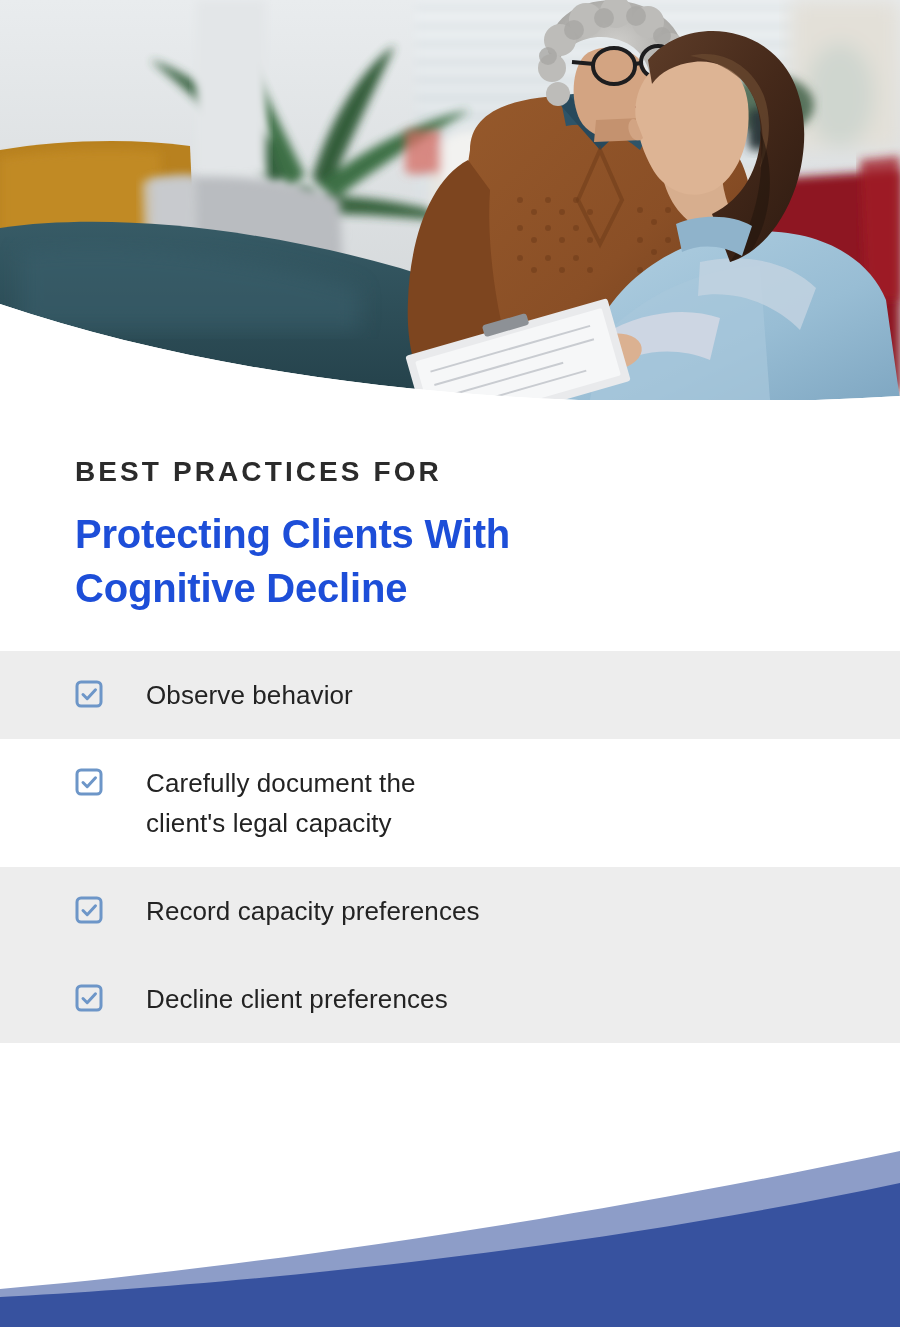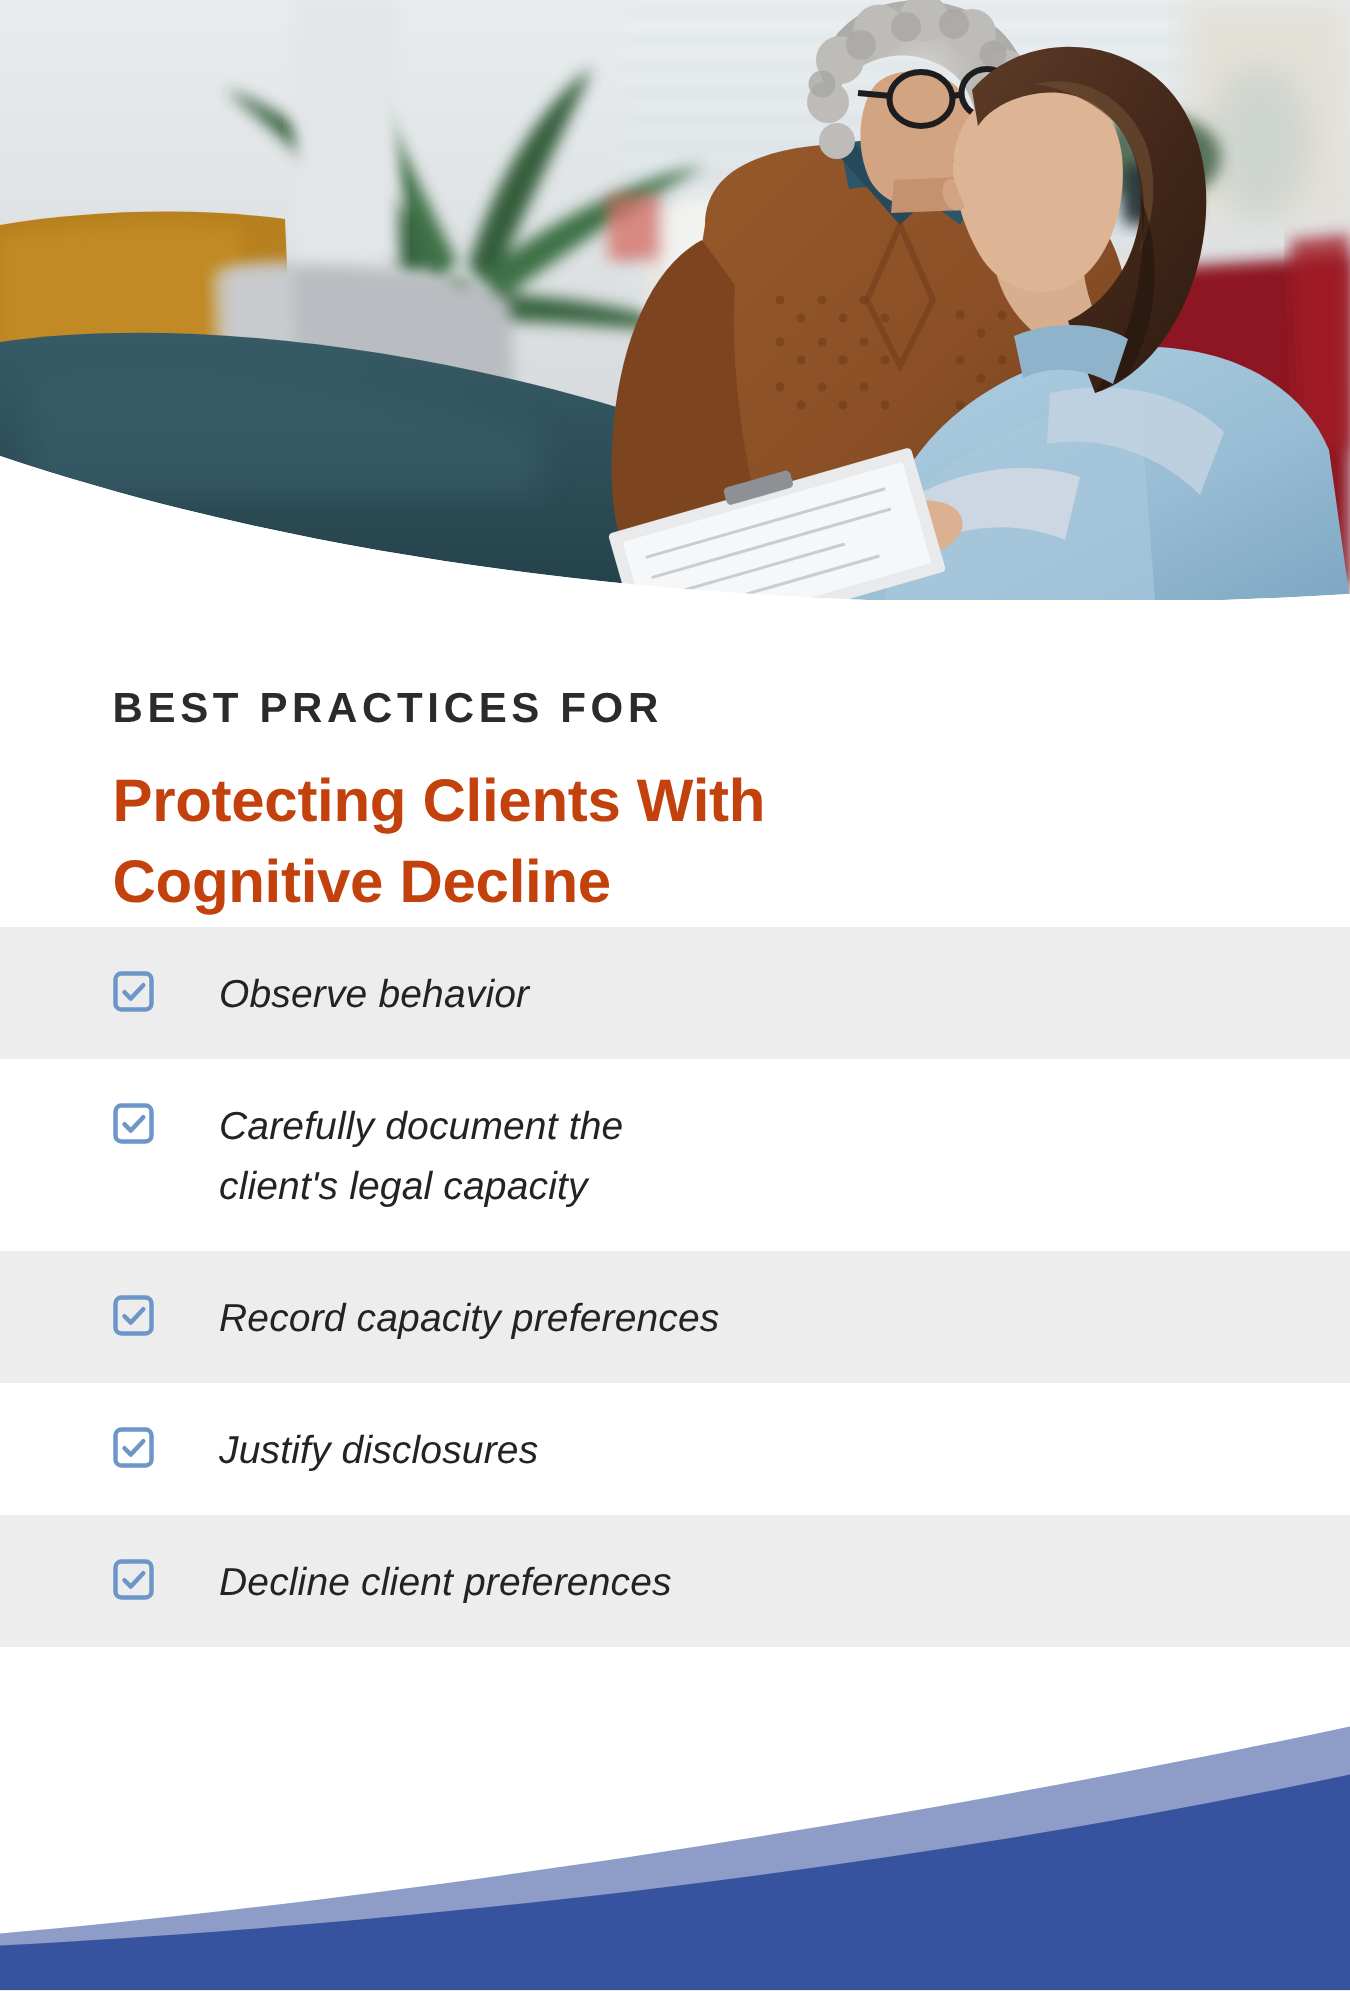--- a/index.html
+++ b/index.html
@@ -64,34 +64,33 @@
     font-weight: 600;
     letter-spacing: 3.1px;
     color: #2b2b2b;
     text-transform: uppercase;
     margin: 0 0 18px 0;
     line-height: 1.2;
   }
   .headline {
     font-size: 40px;
     font-weight: 700;
-    color: #c2410c;
+    color: #1d4ed8;
     line-height: 1.35;
     margin: 0;
     letter-spacing: -0.2px;
     max-width: 560px;
   }
 
   
   .checklist {
     position: absolute;
     left: 0;
-    top: 618px;
-    width: 900px;
-    font-style: italic;
+    top: 651px;
+    width: 900px;
   }
   .check-row {
     display: flex;
     align-items: flex-start;
     width: 900px;
     box-sizing: border-box;
     padding: 24px 60px 24px 75px;
     background: #ffffff;
   }
   .check-row.shaded {
@@ -402,29 +401,20 @@
     <div class="check-row shaded">
       <span class="cbox">
         <svg viewBox="0 0 28 28">
           <rect x="2" y="2" width="24" height="24" rx="4" ry="4" fill="none" stroke="#6d96c8" stroke-width="3"></rect>
           <path d="M8 14.5 L12.2 18.7 L20.5 9.8" fill="none" stroke="#6d96c8" stroke-width="3" stroke-linecap="round" stroke-linejoin="round"></path>
         </svg>
       </span>
       <span class="check-label">Record capacity preferences</span>
     </div>
 
-    <div class="check-row">
-      <span class="cbox">
-        <svg viewBox="0 0 28 28">
-          <rect x="2" y="2" width="24" height="24" rx="4" ry="4" fill="none" stroke="#6d96c8" stroke-width="3"></rect>
-          <path d="M8 14.5 L12.2 18.7 L20.5 9.8" fill="none" stroke="#6d96c8" stroke-width="3" stroke-linecap="round" stroke-linejoin="round"></path>
-        </svg>
-      </span>
-      <span class="check-label">Justify disclosures</span>
-    </div>
 
     <div class="check-row shaded">
       <span class="cbox">
         <svg viewBox="0 0 28 28">
           <rect x="2" y="2" width="24" height="24" rx="4" ry="4" fill="none" stroke="#6d96c8" stroke-width="3"></rect>
           <path d="M8 14.5 L12.2 18.7 L20.5 9.8" fill="none" stroke="#6d96c8" stroke-width="3" stroke-linecap="round" stroke-linejoin="round"></path>
         </svg>
       </span>
       <span class="check-label">Decline client preferences</span>
     </div>

